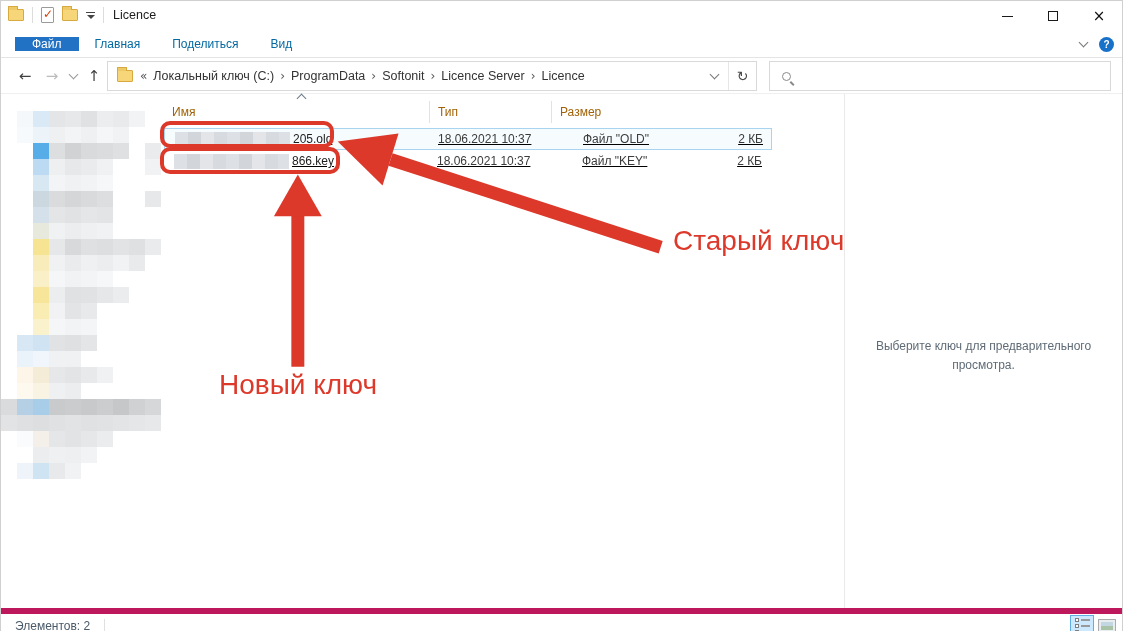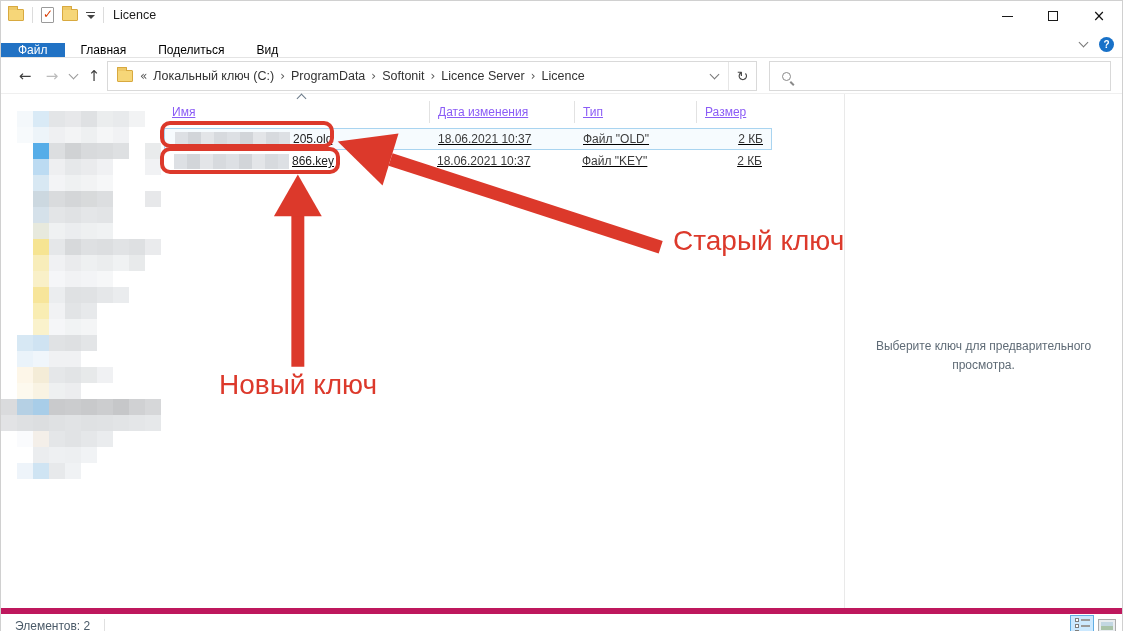--- a/index.html
+++ b/index.html
@@ -27,22 +27,22 @@
   .win-title { position:absolute; left:112px; top:7px; font-size:12.5px; color:#1c1c1c; }
   .win-controls { position:absolute; right:0; top:0; height:30px; display:flex; }
   .wc-btn { width:46px; height:30px; display:flex; align-items:center; justify-content:center; }
   .wc-min { width:11px; height:1px; background:#1a1a1a; }
   .wc-max { width:10px; height:10px; border:1px solid #1a1a1a; background:transparent; }
   .wc-close { font-size:15px; color:#111; font-family:"DejaVu Sans",sans-serif; line-height:1; }
 
   
   .ribbon { position:absolute; left:0; top:30px; width:100%; height:27px; background:#fff;
             border-bottom:1px solid #e4e4e4; }
-  .tabs { display:flex; height:100%; align-items:flex-end; }
-  .tab { padding:0 16px; display:flex; align-items:center; font-size:12px; color:#000000; }
+  .tabs { display:flex; height:100%; align-items:center;margin-left:14px; }
+  .tab { padding:0 16px; display:flex; align-items:center; font-size:12px; color:#0369a1; }
   .tab.active { background:#2172c4; color:#fff; padding:0 17px; }
   .ribbon-right { position:absolute; right:8px; top:0; height:27px; display:flex; align-items:center; gap:12px; }
   .chev-down { width:7px; height:7px; border-right:1px solid #777; border-bottom:1px solid #777;
                transform:rotate(45deg); margin-top:-4px; }
   .help-btn { width:15px; height:15px; border-radius:50%; background:#1871c8; color:#fff;
               font-size:10px; font-weight:bold; display:flex; align-items:center; justify-content:center; }
 
   
   .toolbar { position:absolute; left:0; top:57px; width:100%; height:36px; background:#fff;
              border-bottom:1px solid #efefef; }
@@ -72,21 +72,21 @@
                   font-family:"Liberation Sans",sans-serif; background:transparent; }
   .search-input::placeholder { color:#777; opacity:1; }
 
   
   .content { position:absolute; left:0; top:93px; width:100%; height:514px; background:#fff; }
   .sidebar { position:absolute; left:0; top:0; width:160px; height:100%; overflow:hidden; }
   .blur-cell { position:absolute; width:16px; height:16px; }
 
   .filelist { position:absolute; left:160px; top:0; width:685px; height:100%; font-size:12px; }
   .fl-header { position:absolute; left:3px; top:7px; width:620px; height:22px; display:flex;
-               color:#8b5cf6;text-decoration:underline; }
+               color:#a16207; }
   .fl-h-cell { display:flex; align-items:center; padding-left:8px; position:relative; }
   .fl-h-cell + .fl-h-cell { border-left:1px solid #e2e2e2; }
   .col-name { width:265px; } .col-date { width:145px; } .col-type { width:122px; } .col-size { width:82px; }
   .sort-caret { position:absolute; left:134px; top:-6px; width:7px; height:7px;
                 border-left:1px solid #6b7a88; border-top:1px solid #6b7a88; transform:rotate(45deg); }
   .fl-rows { position:absolute; left:3px; top:34px; width:608px;text-decoration:underline; }
   .fl-row { display:flex; height:22px; align-items:center; color:#3b3b3b; }
   .fl-row.selected { background:#f6fbfe; border:1px solid #a9d4f0; }
   .cell { padding-left:8px; overflow:hidden; white-space:nowrap; }
   .cell-name { width:265px; display:flex; align-items:center; gap:3px; color:#1e1e1e; }
@@ -342,23 +342,20 @@
         <div class="blur-cell" style="left: 48px; top: 369px; background: rgb(231, 233, 235);"></div>
         <div class="blur-cell" style="left: 64px; top: 369px; background: rgb(240, 242, 244);"></div>
       </div>
 
     <div class="filelist">
       <div class="fl-header">
         <div class="fl-h-cell col-name">
           <span>Имя</span>
           <span class="sort-caret"></span>
         </div>
-        <div class="fl-h-cell col-date">
-            <span>Дата изменения</span>
-          </div>
         <div class="fl-h-cell col-type">
             <span>Тип</span>
           </div>
         <div class="fl-h-cell col-size">
             <span>Размер</span>
           </div>
       </div>
       <div class="fl-rows">
         <div class="fl-row selected">
           <div class="cell cell-name">

